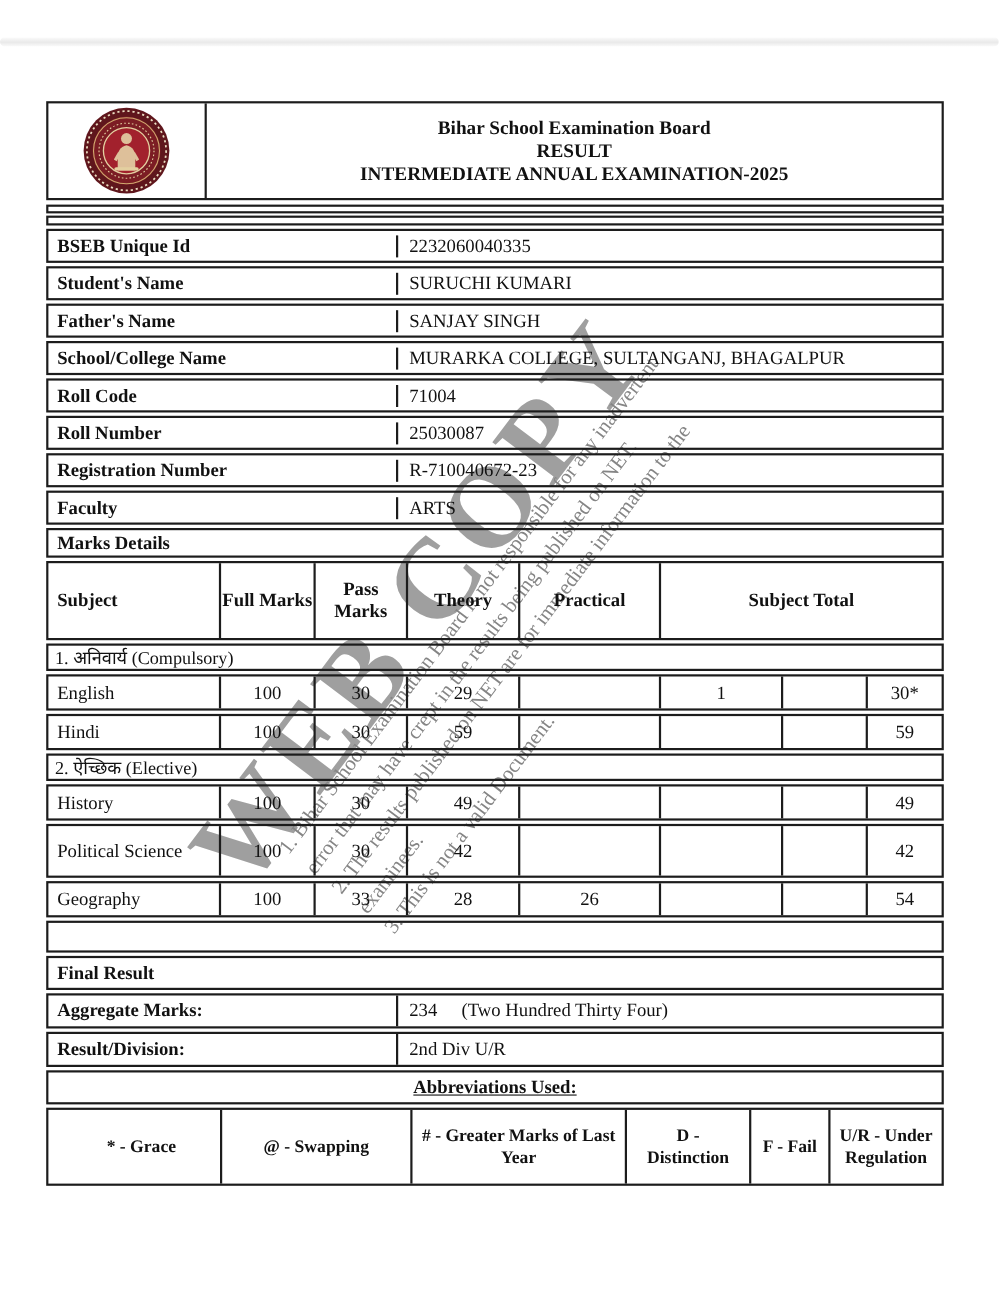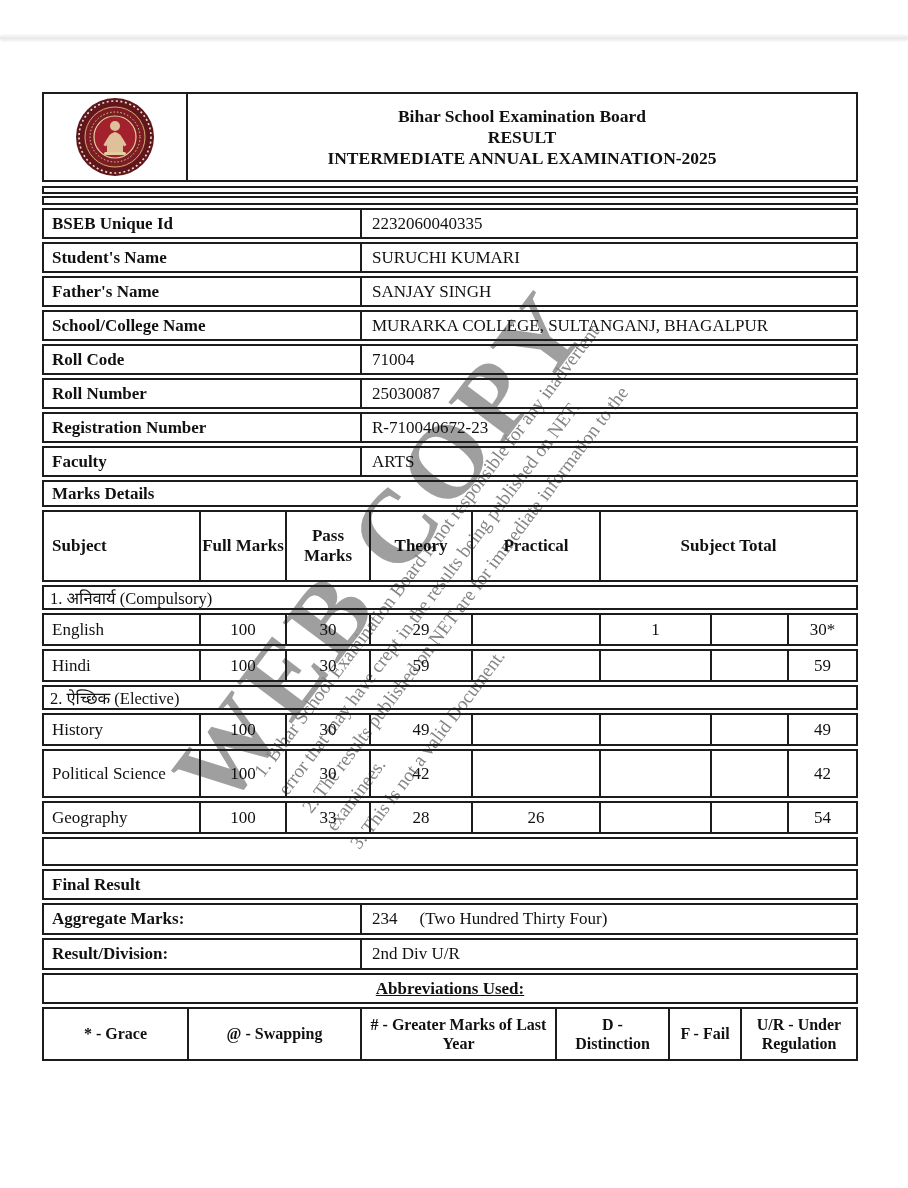--- a/index.html
+++ b/index.html
@@ -20,21 +20,21 @@
     display:flex; align-items:stretch; background:transparent;
   }
   
   .header-box { height:90px; margin-bottom:4px; }
   .logo-cell { width:144px; border-right:2px solid var(--bk); display:flex; align-items:center; justify-content:center; }
   .title-cell { flex:1; display:flex; flex-direction:column; align-items:center; justify-content:center; text-align:center; }
   .title-line { font-weight:bold; font-size:17.5px; line-height:21px; }
   .thin-a { height:8px; margin-bottom:2px; }
   .thin-b { height:9px; }
   
-  .drow { height:31px; }
+  .drow { height:31px;align-items:center; }
   .dlabel { width:318px; border-right:2px solid var(--bk); display:flex; align-items:center; padding-left:8px; font-weight:bold; font-size:17px; }
   .dvalue { flex:1; display:flex; align-items:center; padding-left:10px; font-size:17px; }
   .label-row { height:27px; align-items:center; padding-left:8px; font-weight:bold; font-size:17px; }
   
   .mhead { height:72px; }
   .mrow  { height:33px; }
   .mrow-tall { height:49px; }
   .mc { display:flex; align-items:center; justify-content:center; border-right:2px solid var(--bk); font-size:17px; text-align:center; }
   .hcell { font-weight:bold; line-height:1.15; }
   .c-subj { width:157px; justify-content:flex-start; text-align:left; padding:0 26px 0 8px; line-height:1.15; }
@@ -48,21 +48,21 @@
   .reg-bottom .c-regpr { border-right:none; width:auto; flex:1; }
   .sect { height:25px; align-items:center; padding-left:6px; font-weight:normal; font-size:16.5px; }
   .empty-row { height:29px; }
   
   .frow { height:31px; }
   .frow-b { height:32px; }
   .agg-words { margin-left:22px; }
   
   .abbr-title-row { height:31px; align-items:center; justify-content:center; }
   .abbr-title { font-weight:bold; font-size:17px; text-decoration:underline; }
-  .abbr-row { height:54px; }
+  .abbr-row { height:71px;padding-left:13px; }
   .acell { display:flex; align-items:center; justify-content:center; text-align:center; border-right:2px solid var(--bk); font-weight:bold; font-size:16px; line-height:1.2; padding:2px 6px; }
   .a1{width:145px}.a2{width:173px}.a3{width:195px}.a4{width:113px}.a5{width:72px}.a6{flex:1;border-right:none}
   
   .wm-layer { position:absolute; inset:0; z-index:1; pointer-events:none; }
   .wm-text {
     position:absolute; left:40px; top:488px; width:680px; text-align:center;
     font-size:104px; font-weight:bold; letter-spacing:6px; white-space:nowrap;
     color:#8f8f8f; opacity:0.85; transform:rotate(-53deg);
   }
   .wm-notes {

